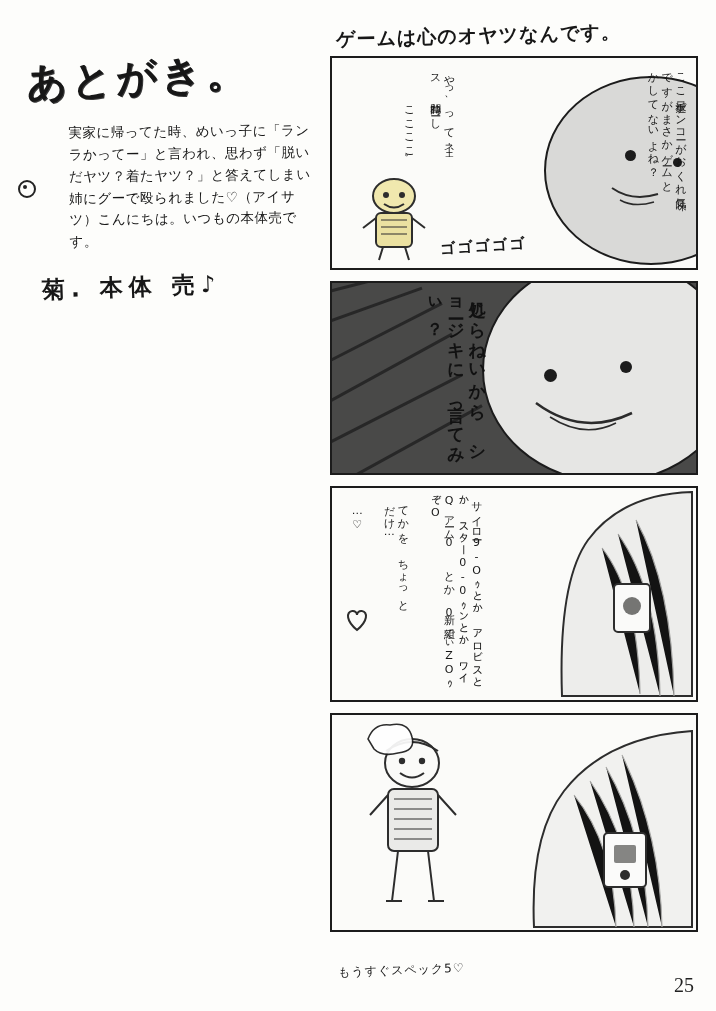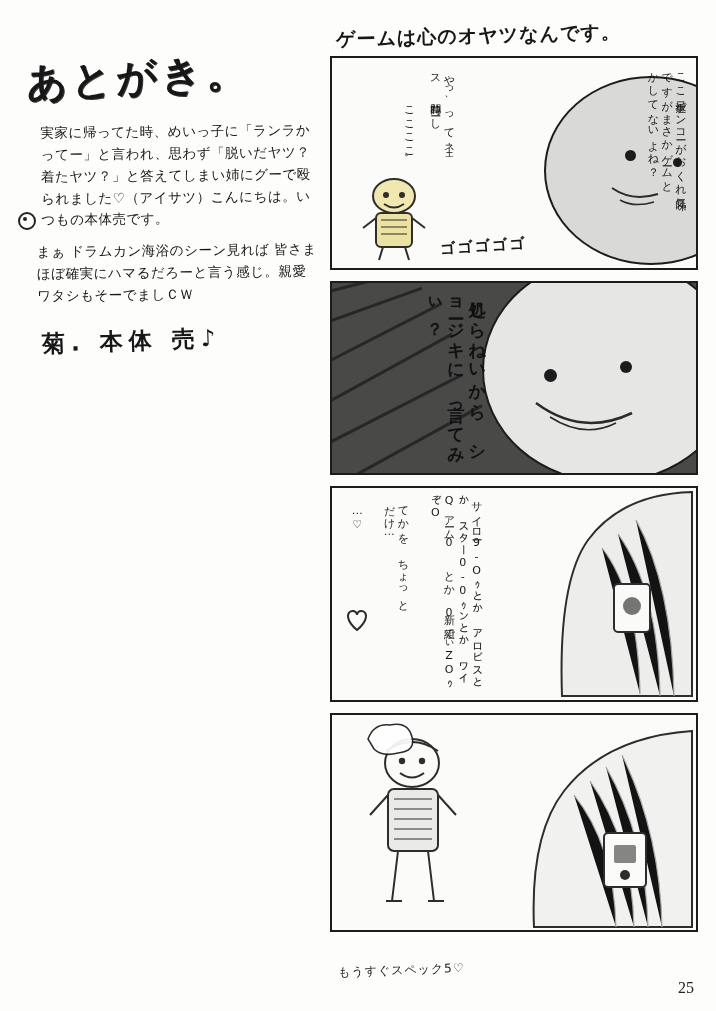--- a/index.html
+++ b/index.html
@@ -38,22 +38,23 @@
   #afterword-title {
     font-size: 40px;
     font-weight: 700;
     letter-spacing: 4px;
     transform: rotate(-3deg);
     margin: 8px 0 18px 8px;
     text-shadow: 1px 1px 0 #3a3a3a;
   }
   .para {
     display: flex;
-    align-items: flex-end;
+    align-items: center;
     margin: 0 0 10px 0;
+    gap: 28px;
   }
   .bullet {
     flex: 0 0 auto;
     width: 14px;
     height: 14px;
     border: 2px solid #232323;
     border-radius: 50%;
     margin: 5px 5px 0 0;
     position: relative;
   }
@@ -150,21 +151,21 @@
     position: absolute;
     background: #1c1c1c;
     border-radius: 50%;
   }
 
   
   #page-number {
     position: absolute;
     right: 22px;
     bottom: 14px;
-    font-size: 16px;
+    font-size: 20px;
     font-family: "Liberation Serif", serif;
     color: #222;
   }
 
   
   .scribble {
     position: absolute;
     opacity: 0.92;
   }
 </style>
@@ -176,23 +177,20 @@
   <div id="afterword">
 
     <div id="afterword-title" class="hand">あとがき。</div>
 
     <div class="para">
       <span class="bullet"></span>
       <span class="ptext hand">実家に帰ってた時、めいっ子に「ランラかってー」と言われ、思わず「脱いだヤツ？着たヤツ？」と答えてしまい姉にグーで殴られました♡（アイサツ）こんにちは。いつもの本体売です。</span>
     </div>
 
 
-    <div class="para">
-      <span class="ptext hand nob">まぁ ドラムカン海浴のシーン見れば 皆さまほぼ確実にハマるだろーと言う感じ。親愛ワタシもそーでましＣＷ</span>
-    </div>
 
 
 
 
     <div class="sig hand">菊. 本体 売♪</div>
   </div>
 
   <div id="comic">
 
     <div id="comic-header" class="hand">ゲームは心のオヤツなんです。</div>

